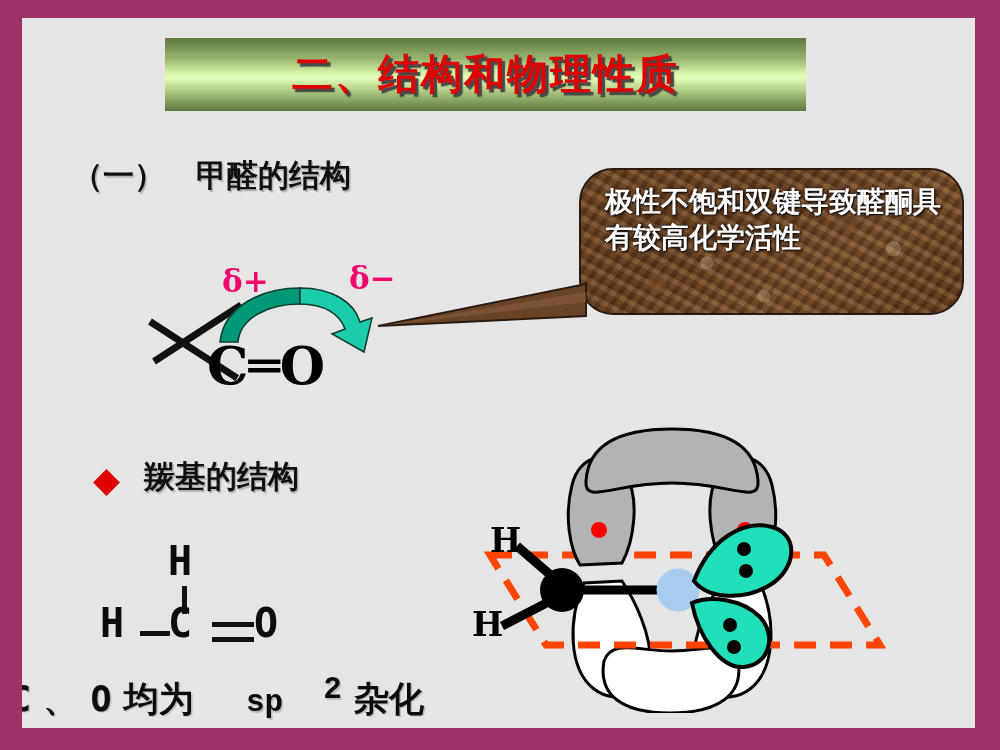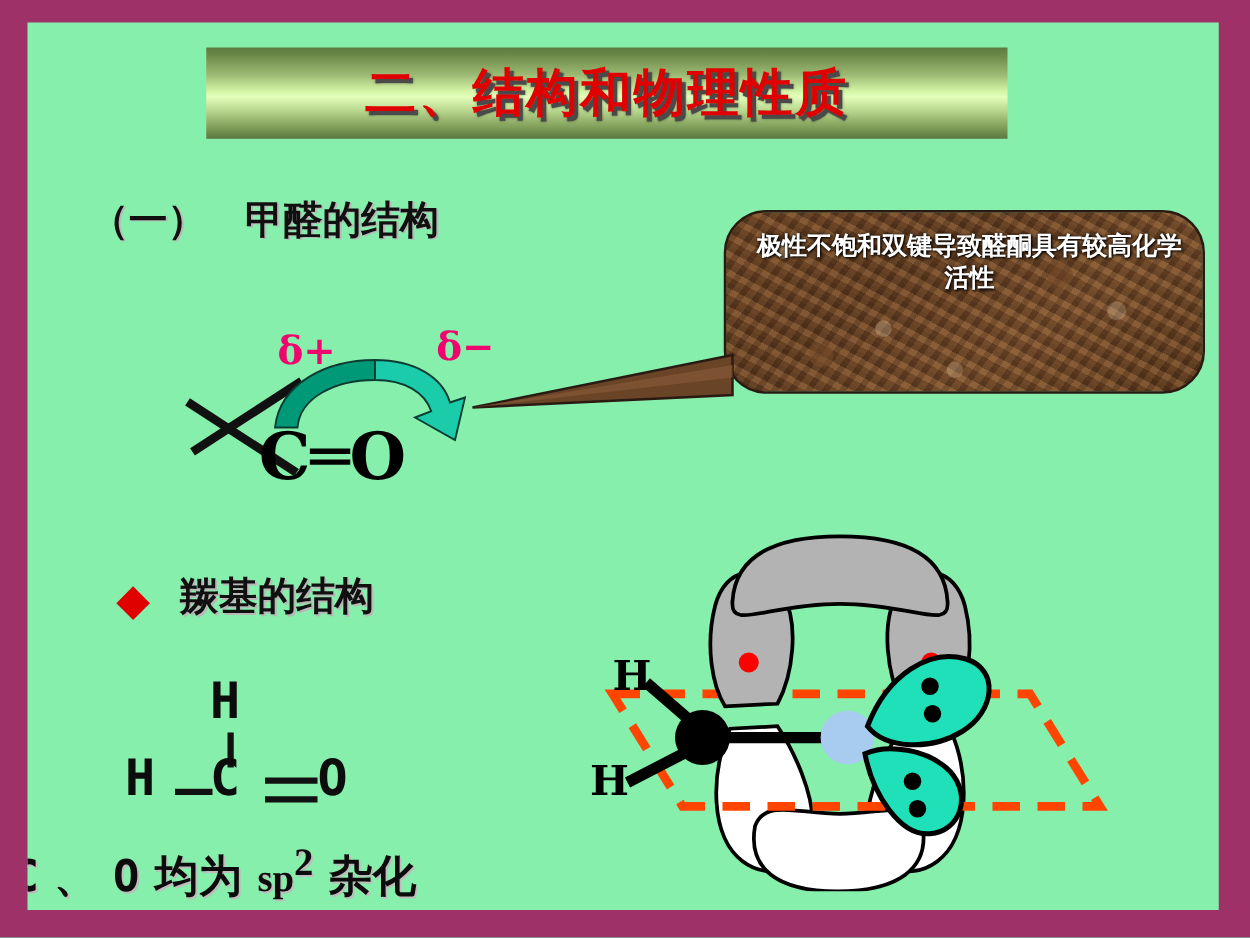--- a/index.html
+++ b/index.html
@@ -3,21 +3,21 @@
 <meta charset="utf-8">
 <style>
   html,body{margin:0;padding:0;}
   body{
     width:1000px;height:750px;overflow:hidden;
     background:#9E3268;
     font-family:"DejaVu Sans","Liberation Sans",sans-serif;
   }
   #slide{
     position:absolute;left:22px;top:18px;width:953px;height:710px;
-    background:#86efac;overflow:hidden;
+    background:#e5e5e5;overflow:hidden;
   }
   
   #title-banner{
     position:absolute;left:143px;top:20px;width:641px;height:73px;
     background:linear-gradient(to bottom,
       #5d7a3e 0%, #6f8c4c 10%, #9dba74 30%, #d4f5a6 48%,
       #e4ffbb 54%, #b6d48c 70%, #7f9c58 88%, #5b7840 100%);
     display:flex;align-items:center;justify-content:center;
   }
   #title-text{
@@ -39,21 +39,21 @@
     position:absolute;left:75px;top:455px;width:19px;height:19px;
     background:#E00000;transform:rotate(45deg);
   }
   
   #bottom-line{
     position:absolute;left:-12px;top:654px;white-space:nowrap;
     font-weight:bold;font-size:35px;color:#0c0c0c;
     text-shadow:1.5px 1.5px 0 #bdbdbd;
   }
   #bottom-line .mono{font-family:"DejaVu Sans Mono","Liberation Mono",monospace;}
-  #bottom-line .sp{font-family:Liberation Serif, serif;font-size:31px;}
+  #bottom-line .sp{font-family:Liberation Mono, monospace;font-size:31px;margin-left:40px;}
   #bottom-line sup{font-size:.55em;vertical-align:super;}
   
   #carbonyl{position:absolute;left:100px;top:240px;width:290px;height:160px;}
   .bond-line{position:absolute;background:#111;}
   #co-text{
     position:absolute;left:85px;top:77px;white-space:nowrap;
     font-family:"DejaVu Serif","Liberation Serif",serif;
     font-weight:bold;font-size:52px;color:#000;
   }
   .delta{
@@ -74,24 +74,23 @@
       radial-gradient(circle at 82% 55%, rgba(255,235,200,.22) 0 7px, transparent 8px),
       radial-gradient(circle at 48% 88%, rgba(240,215,175,.24) 0 6px, transparent 7px),
       radial-gradient(circle at 20% 80%, rgba(120,75,40,.55) 0 9px, transparent 10px),
       radial-gradient(circle at 70% 35%, rgba(110,68,36,.5) 0 10px, transparent 11px),
       repeating-linear-gradient(28deg, rgba(90,55,28,.45) 0 4px, rgba(150,105,62,.38) 4px 9px, rgba(70,42,22,.4) 9px 13px),
       repeating-linear-gradient(-54deg, rgba(60,35,18,.35) 0 5px, rgba(170,122,72,.3) 5px 11px),
       linear-gradient(145deg,#6d4526 0%,#5a3820 35%,#7a5130 65%,#4e3018 100%);
     padding:14px 16px 0 24px;box-sizing:border-box;
   }
   #callout-text{
-    color:#FFFFFF;font-weight:bold;font-size:20px;line-height:1.28;
+    color:#FFFFFF;font-weight:bold;font-size:28px;line-height:1.28;
     text-shadow:1px 1px 2px rgba(0,0,0,.9), 0 0 3px rgba(0,0,0,.8);
     font-family:"DejaVu Sans","Liberation Sans",sans-serif;
-    text-align:center;
   }
   
   #formaldehyde{position:absolute;left:60px;top:520px;width:280px;height:125px;}
   #formaldehyde .atom{
     position:absolute;font-family:"DejaVu Sans Mono","Liberation Mono",monospace;
     font-weight:bold;font-size:40px;color:#0c0c0c;
   }
   
   #orbital{position:absolute;left:350px;top:395px;width:580px;height:300px;}
   .orb-label{

